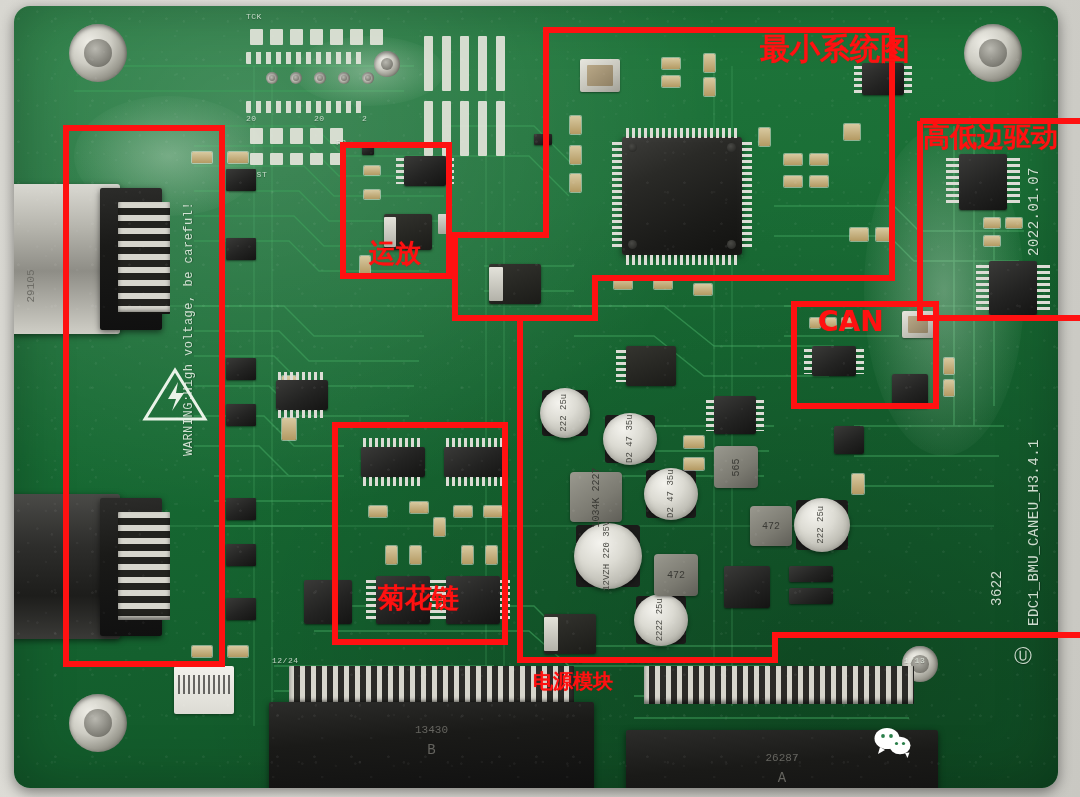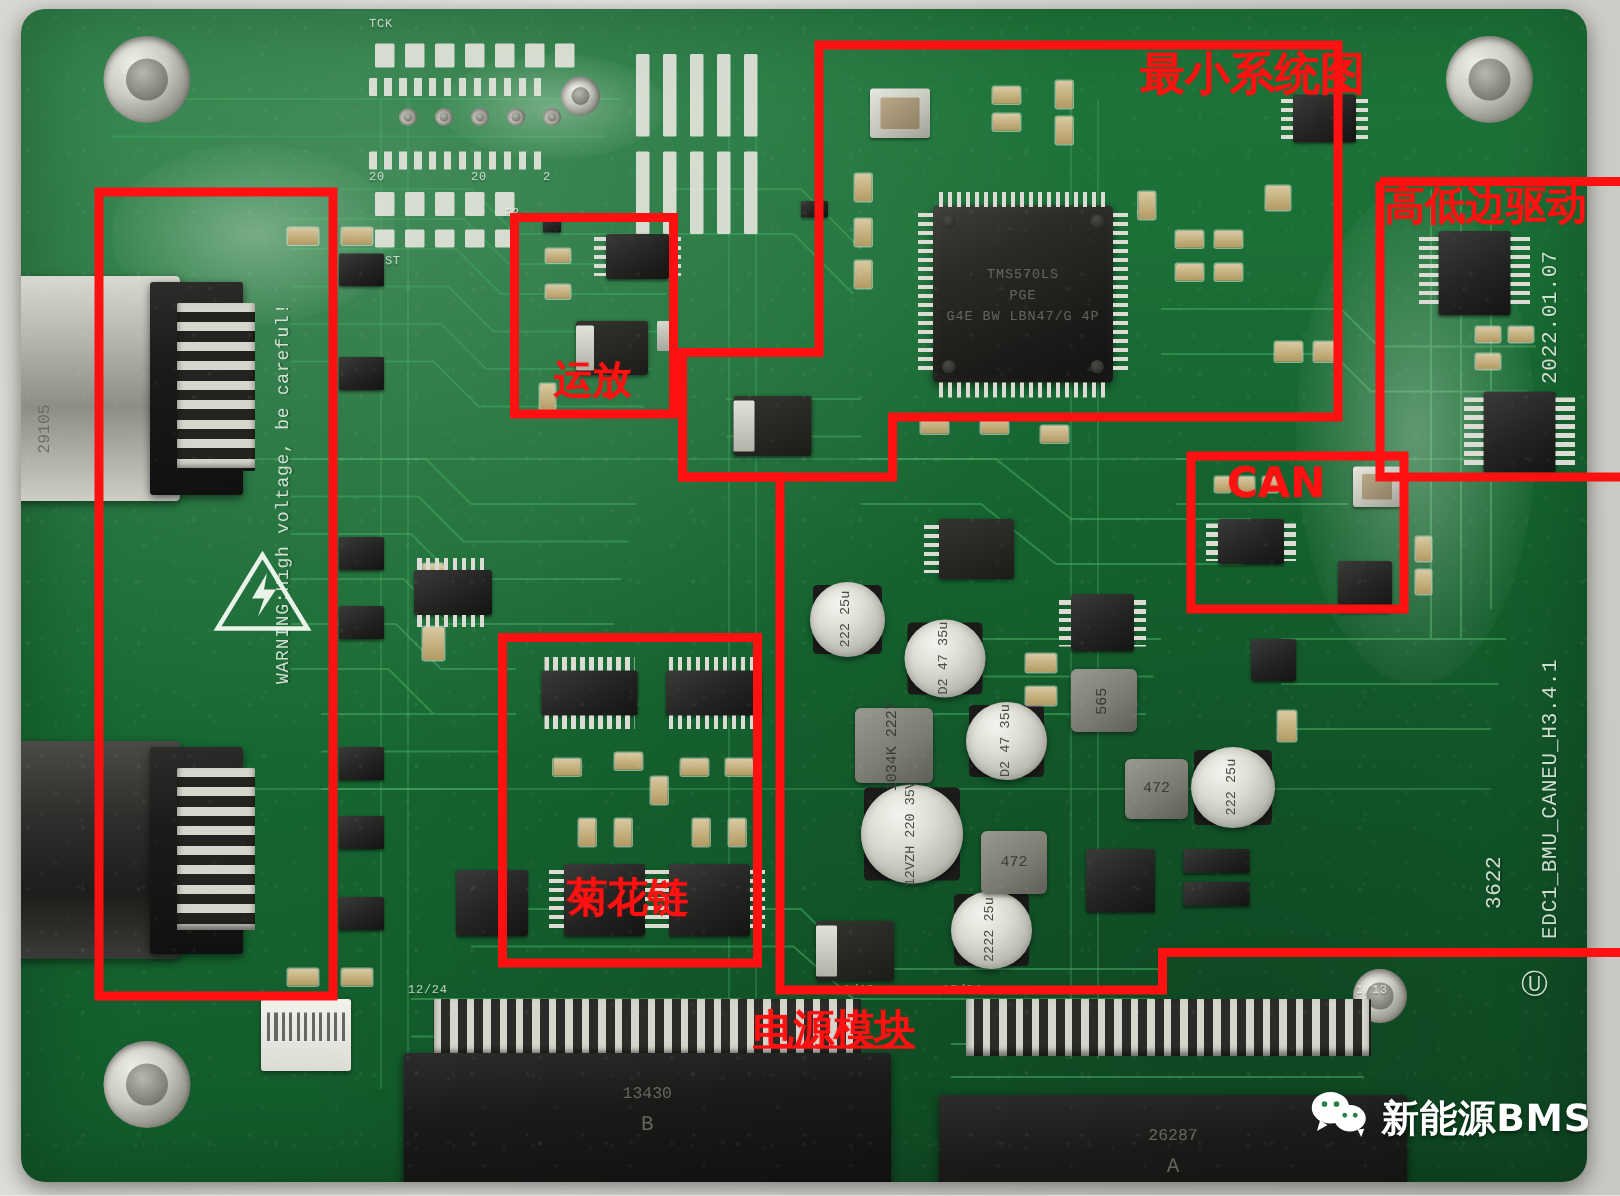--- a/index.html
+++ b/index.html
@@ -334,25 +334,20 @@
         </div>
       <div class="res" style="left:350px;top:160px;width:16px;height:9px;"></div>
       <div class="res" style="left:350px;top:184px;width:16px;height:9px;"></div>
       <div class="res" style="left:346px;top:250px;width:10px;height:18px;"></div>
       <div class="cap0402" style="left:424px;top:208px;width:14px;height:20px;"></div>
       <div class="ic sml" style="left:348px;top:140px;width:12px;height:9px;"></div>
     </div>
     <div class="silk small" style="left:322px;top:132px;">F2</div>
 
     <div class="qfp" style="left:608px;top:131px;width:120px;height:118px;">
-      <div class="mark">
-        <div>TMS570LS</div>
-        <div>PGE</div>
-        <div>G4E BW LBN47/G 4P</div>
-      </div>
       <div class="dot" style="left:6px;top:6px;"></div>
       <div class="dot" style="left:6px;bottom:6px;"></div>
       <div class="dot" style="right:6px;top:6px;"></div>
       <div class="dot" style="right:6px;bottom:6px;"></div>
     </div>
     <div class="pinrow" style="left:612px;top:122px;width:112px;height:10px;"></div>
     <div class="pinrow" style="left:612px;top:249px;width:112px;height:10px;"></div>
     <div class="pinrow v" style="left:598px;top:136px;width:10px;height:108px;"></div>
     <div class="pinrow v" style="left:728px;top:136px;width:10px;height:108px;"></div>
 
@@ -542,32 +537,31 @@
 
         <path d="M455 235 V318 H520 V660 H575 M520 660 H775 V635 H1080"></path>
       </g>
     </svg>
 
     <div class="alabel" style="left:760px;top:29px;font-size:30px;">最小系统图</div>
     <div class="alabel" style="left:923px;top:119px;font-size:27px;">高低边驱动</div>
     <div class="alabel" style="left:818px;top:305px;font-size:28px;">CAN</div>
     <div class="alabel" style="left:369px;top:236px;font-size:26px;">运放</div>
     <div class="alabel" style="left:378px;top:580px;font-size:27px;">菊花链</div>
-    <div class="alabel" style="left:502px;top:668px;font-size:27px;text-decoration:underline;">电源模块</div>
+    <div class="alabel" style="left:533px;top:668px;font-size:20px;">电源模块</div>
   </div>
 
   <div class="watermark" style="left:874px;top:727px;">
     <span>
       <svg width="38" height="31" viewBox="0 0 38 31" aria-hidden="true">
         <ellipse cx="13" cy="11.5" rx="12.5" ry="10.5" fill="#ffffff"></ellipse>
         <path d="M6 20 L4 27 L11 23 Z" fill="#ffffff"></path>
         <circle cx="9" cy="9" r="1.9" fill="#2a7f4a"></circle>
         <circle cx="17" cy="9" r="1.9" fill="#2a7f4a"></circle>
         <ellipse cx="26" cy="18.5" rx="10.5" ry="8.8" fill="#ffffff"></ellipse>
         <path d="M31 26 L33.5 31 L35.5 25.5 Z" fill="#ffffff"></path>
         <circle cx="22.5" cy="16.5" r="1.6" fill="#2a7f4a"></circle>
         <circle cx="29.5" cy="16.5" r="1.6" fill="#2a7f4a"></circle>
       </svg>
     </span>
-    <span class="wm-text">新能源BMS</span>
   </div>
 
 </div>
 
 </body></html>

